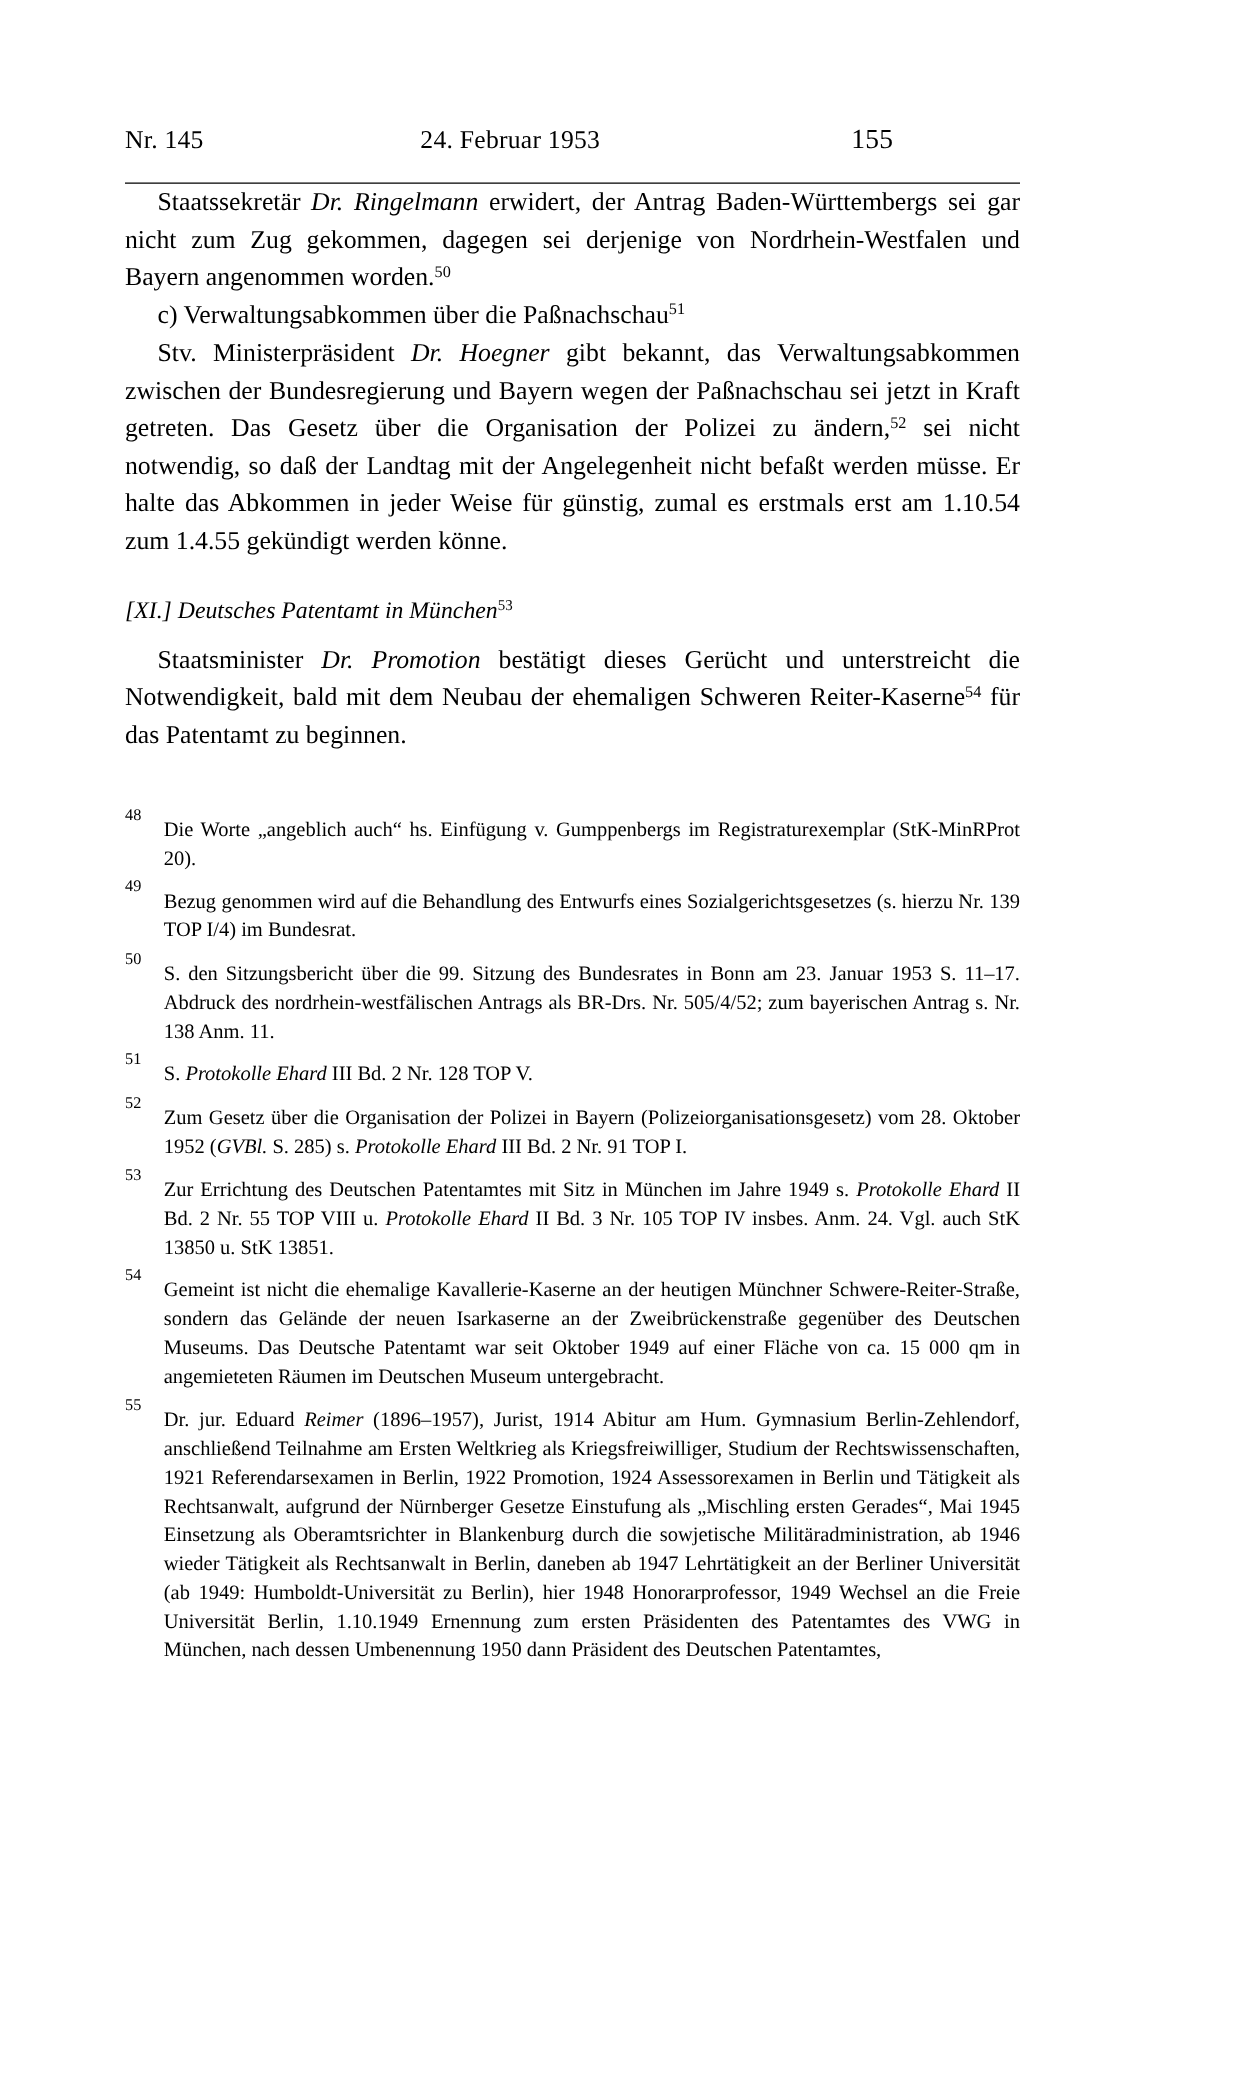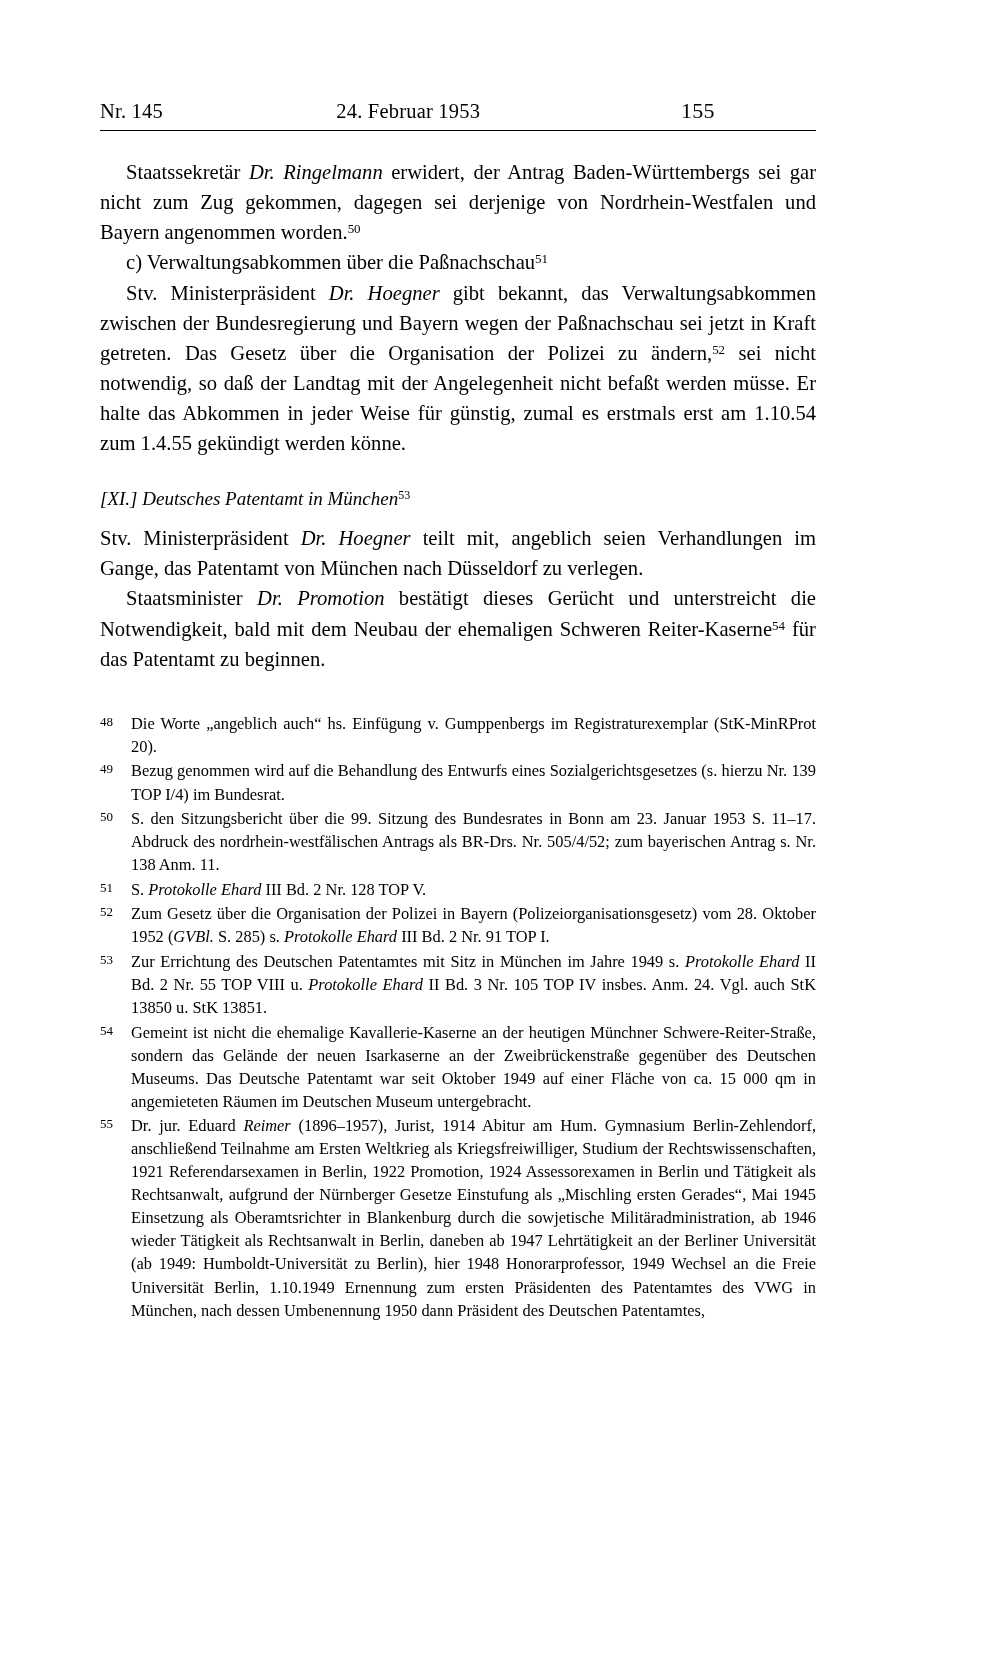--- a/index.html
+++ b/index.html
@@ -20,32 +20,31 @@
     height: 1666px;
     box-sizing: border-box;
     padding: 78px 100px 0 100px;
   }
   
   .runhead {
     display: flex;
     align-items: baseline;
     font-size: 20.5px;
     letter-spacing: 0.2px;
-    padding-bottom: 6px;
+    padding-bottom: 22px;
     border-bottom: 1.2px solid #000;
     width: 716px;
   }
   .runhead .left { width: 33%; text-align: left; }
   .runhead .center { width: 34%; text-align: left; }
   .runhead .right { width: 33%; text-align: center; font-size: 22px; margin-top: 20px; }
 
   
   .body-block {
     width: 716px;
-    margin-top: 26px;
     font-size: 20.6px;
     line-height: 1.465;
     text-align: justify;
     text-justify: inter-word;
   }
   p.para {
     margin: 0;
     text-indent: 26px;
   }
   p.para.noindent { text-indent: 0; }
@@ -76,20 +75,21 @@
   }
   .fn-num {
     flex: 0 0 31px;
     font-size: 13px;
     padding-top: 1px;
     text-align: left;
   }
   .fn-text {
     flex: 1 1 auto;
     text-align: justify;
+    margin-top: 10px;
   }
   .fn-text.hang { text-indent: 0; }
 </style>
 </head>
 <body>
 
 <div class="page">
 
   <div class="runhead">
     <div class="left">Nr. 145</div>
@@ -103,21 +103,20 @@
 
     <p class="para"><span>c) Verwaltungsabkommen über die Paßnachschau</span><sup>51</sup></p>
 
     <p class="para"><span>Stv. Ministerpräsident </span><i>Dr. Hoegner</i><span> gibt bekannt, das Verwaltungsabkommen zwischen der Bundesregierung und Bayern wegen der Paßnachschau sei jetzt in Kraft getreten. Das Gesetz über die Organisation der Polizei zu ändern,</span><sup>52</sup><span> sei nicht notwendig, so daß der Landtag mit der Angelegenheit nicht befaßt werden müsse. Er halte das Abkommen in jeder Weise für günstig, zumal es erstmals erst am 1.10.54 zum 1.4.55 gekündigt werden könne.</span></p>
 
     <div class="sec-head">
       <span class="brack">[XI.]</span>
       <i>Deutsches Patentamt in München</i><sup>53</sup>
     </div>
 
-    <p class="para noindent"><span>Stv. Ministerpräsident </span><i>Dr. Hoegner</i><span> teilt mit, angeblich seien Verhandlungen im Gange, das Patentamt von München nach Düsseldorf zu verlegen.</span></p>
 
     <p class="para"><span>Staatsminister </span><i>Dr. Promotion</i><span> bestätigt dieses Gerücht und unterstreicht die Notwendigkeit, bald mit dem Neubau der ehemaligen Schweren Reiter-Kaserne</span><sup>54</sup><span> für das Patentamt zu beginnen.</span></p>
 
 
   </div>
 
   <div class="footnotes" id="footnotes">
       <div class="fn">
         <div class="fn-num">48</div>
         <div class="fn-text hang"><span>Die Worte „angeblich auch“ hs. Einfügung v. Gumppenbergs im Registraturexemplar (StK-MinRProt 20).</span></div>

